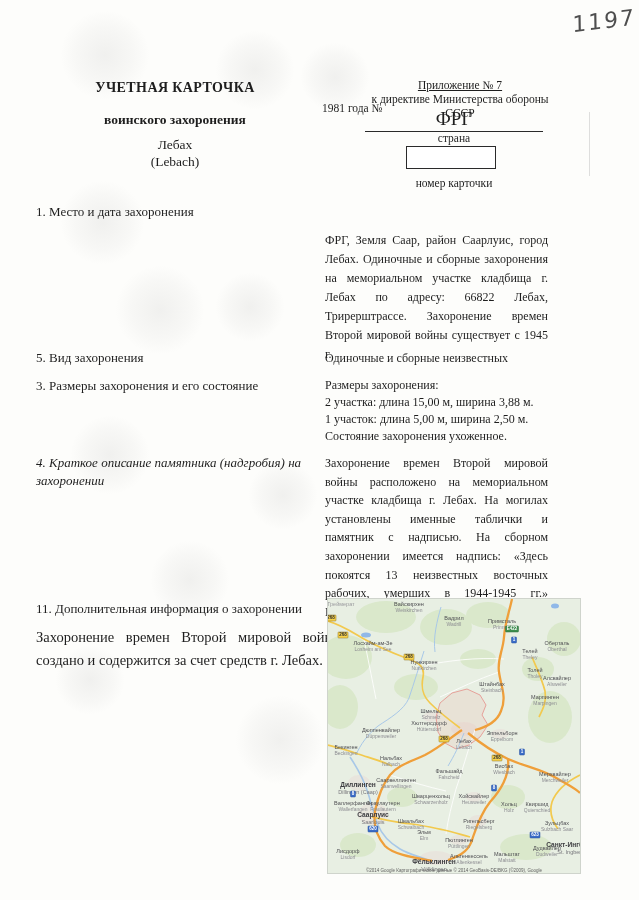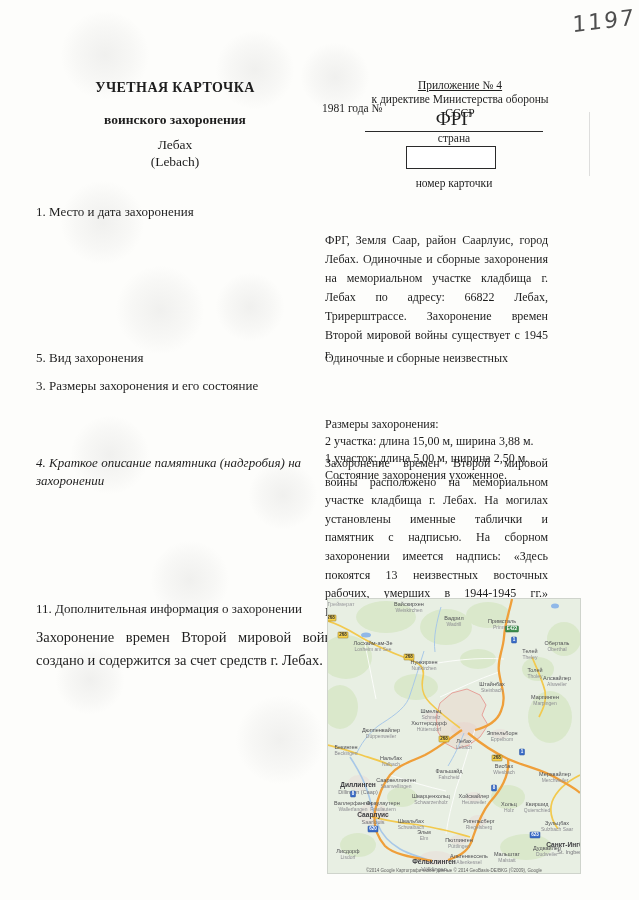--- a/index.html
+++ b/index.html
@@ -27,21 +27,21 @@
   .country{left:365px;top:108px;width:178px;text-align:center;font-size:19px;border-bottom:1.5px solid #2a2a2a;padding-bottom:1px;}
   .country-label{left:365px;top:132px;width:178px;text-align:center;font-size:11.5px;}
   .card-box{left:406px;top:146px;width:88px;height:21px;border:1.5px solid #2a2a2a;background:#fff;}
   .card-num-label{left:365px;top:177px;width:178px;text-align:center;font-size:11.5px;}
   
   .lbl{left:36px;font-size:13px;line-height:18px;}
   .content{left:325px;width:223px;font-size:12px;}
   .just{text-align:justify;}
   .s1c{top:231px;line-height:19px;}
   .s2l{top:349px;} .s2c{top:349px;line-height:18px;}
-  .s3l{top:377px;text-align:right;} .s3c{top:377px;line-height:17px;margin-top:39px;}
+  .s3l{top:377px;text-align:right;} .s3c{top:377px;line-height:17px;}
   .s4l{top:454px;width:276px;font-style:italic;} .s4c{top:454px;line-height:18.6px;}
   .s11l{top:600px;}
   .s11c{left:36px;top:626px;width:306px;font-size:14.5px;line-height:23px;text-align:justify;}
   
   .map{left:328px;top:599px;width:252px;height:274px;background:#e8efe3;outline:1px solid #cfd4cc;overflow:hidden;font-family:"Liberation Sans","DejaVu Sans",sans-serif;}
   .map svg{position:absolute;left:0;top:0;width:100%;height:100%;}
   .mlabel{position:absolute;transform:translate(-50%,-50%) scale(.55);text-align:center;white-space:nowrap;line-height:1.15;}
   .mlabel .ru{font-size:10px;color:#4e4e52;}
   .mlabel .de{font-size:9px;color:#8d8d92;}
   .mlabel.c .ru{font-size:12px;font-weight:bold;color:#3c3c40;}
@@ -76,21 +76,21 @@
   <div class="hand">1197</div>
 
   <div class="abs title2">воинского захоронения</div>
   <div class="abs title1">УЧЕТНАЯ КАРТОЧКА</div>
   <div class="abs place">
     <div>Лебах</div>
     <div>(Lebach)</div>
   </div>
 
   <div class="abs annex">
-    <div class="u">Приложение № 4</div>
+    <div class="u">Приложение № 7</div>
     <div>к директиве Министерства обороны СССР</div>
   </div>
   <div class="abs annex-num">1981 года №</div>
   <div class="abs country">ФРГ</div>
   <div class="abs country-label">страна</div>
   <div class="abs card-box"></div>
   <div class="abs card-num-label">номер карточки</div>
 
   <div class="abs lbl" style="top:203px;">1. Место и дата захоронения</div>
   <div class="abs content just s1c">ФРГ, Земля Саар, район Саарлуис, город Лебах. Одиночные и сборные захоронения на мемориальном участке кладбища г. Лебах по адресу: 66822 Лебах, Трирерштрассе. Захоронение времен Второй мировой войны существует с 1945 г.</div>

